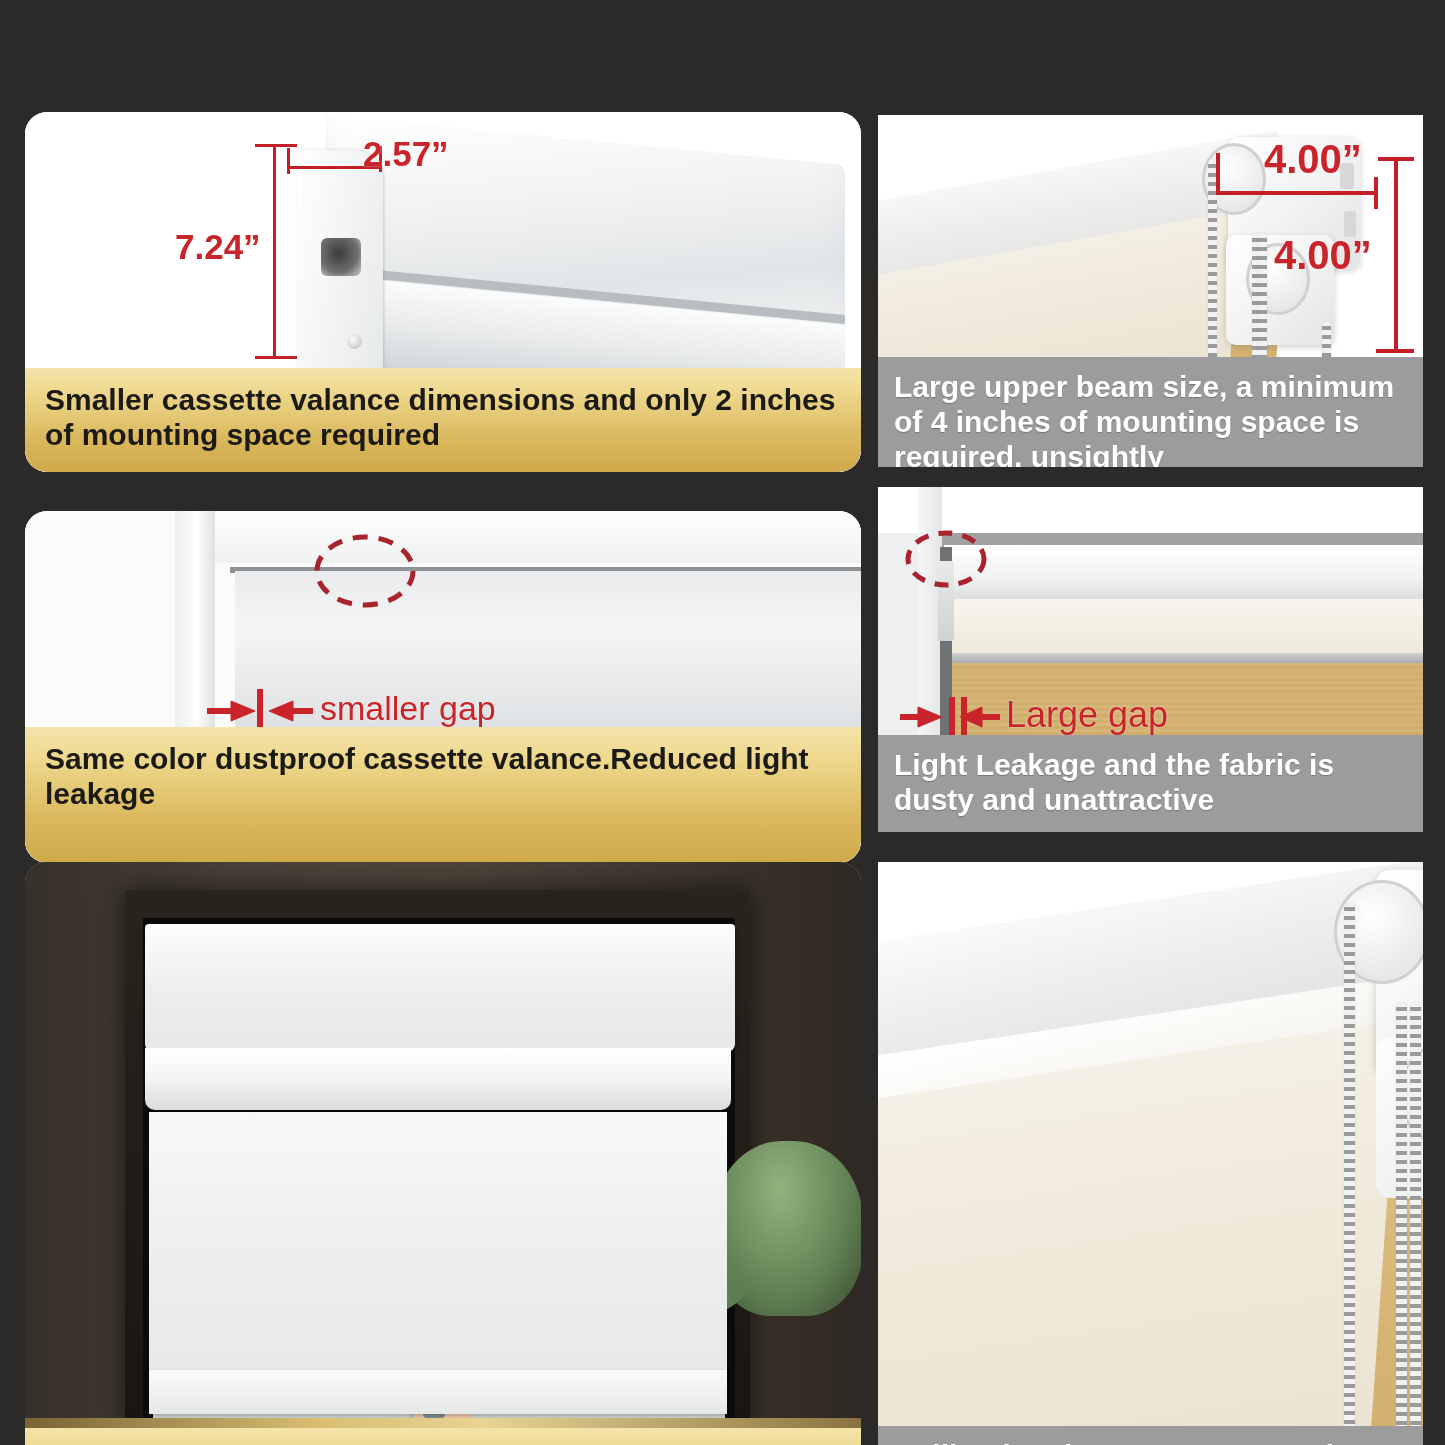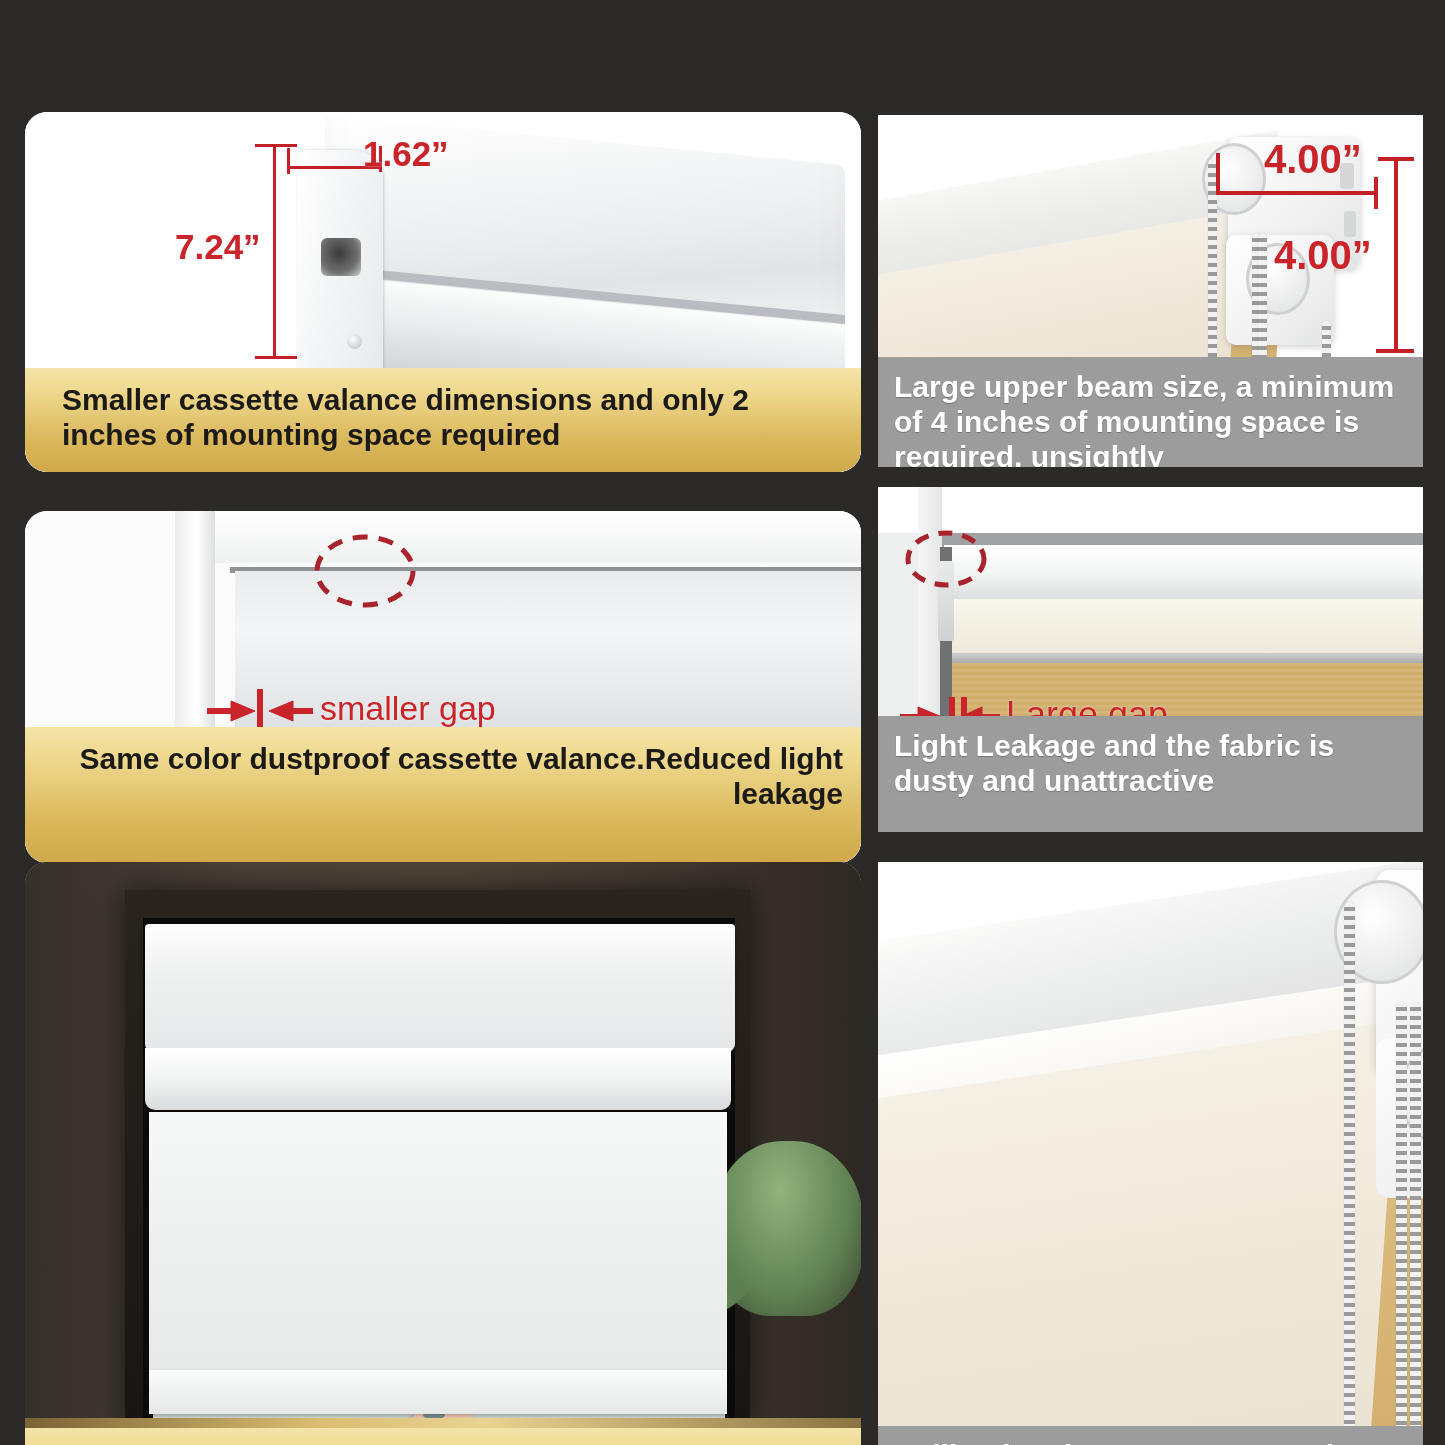--- a/index.html
+++ b/index.html
@@ -32,39 +32,39 @@
   .c-r2r{left:878px; top:375px; width:545px; height:345px;}
   .c-r3l{left:25px;  top:750px; width:836px; height:672px;}
   .c-r3r{left:878px; top:750px; width:545px; height:665px;}
 
   .photo{position:absolute;left:0;top:0;right:0;bottom:0;}
 
   
   .cap{
     position:absolute;left:0;right:0;bottom:0;
     box-sizing:border-box;
-    padding:14px 18px 16px 37px;
+    padding:14px 18px 16px 20px;
     font-weight:bold;line-height:1.17;
   }
   .cap.gold{
     background:linear-gradient(180deg,#f3e4a9 0%, #efd98f 22%, #d9b75a 70%, #cfa94a 100%);
     color:#1b1a17;
     border-bottom-left-radius:22px;border-bottom-right-radius:22px;
     font-size:30px;
   }
   .cap.grey{
     background:#9c9c9c;color:#ffffff;font-size:30px;
     text-shadow:0 1px 1px rgba(0,0,0,.25);
     padding:12px 26px 14px 16px;
   }
   .c-r1l .cap.gold{height:104px;}
-  .c-r2l .cap.gold{height:136px;text-align:right;}
+  .c-r2l .cap.gold{height:136px;}
   .c-r3l .cap.gold{height:106px;}
   .c-r1r .cap.grey{height:110px;}
-  .c-r2r .cap.grey{height:116px;}
+  .c-r2r .cap.grey{height:97px;}
   .c-r3r .cap.grey{height:101px;}
 
   
   .wht{background:#ffffff;}
 
   
   .valance-body{
     position:absolute;left:300px;top:28px;width:520px;height:255px;
     background:linear-gradient(170deg,#ffffff 0%,#f2f3f4 28%,#e2e5e7 55%,#eef0f1 72%,#d9dcdf 100%);
     transform:skewY(5.5deg);
@@ -243,21 +243,21 @@
         <div class="vknob"></div>
 
         <div class="dim" style="left:248px;top:32px;width:3px;height:215px;"></div>
         <div class="dim" style="left:230px;top:32px;width:42px;height:3px;"></div>
         <div class="dim" style="left:230px;top:244px;width:42px;height:3px;"></div>
         <div class="dimlbl" style="left:150px;top:115px;font-size:35px;">7.24”</div>
 
         <div class="dim" style="left:262px;top:54px;width:95px;height:3px;"></div>
         <div class="dim" style="left:262px;top:36px;width:3px;height:26px;"></div>
         <div class="dim" style="left:354px;top:34px;width:3px;height:26px;"></div>
-        <div class="dimlbl" style="left:338px;top:22px;font-size:35px;">1.62”</div>
+        <div class="dimlbl" style="left:338px;top:22px;font-size:35px;">2.57”</div>
       </div>
       <div class="cap gold">Smaller cassette valance dimensions and only 2 inches of mounting space required</div>
     </div>
 
     <div class="card right c-r1r">
       <div class="photo wht">
         <div class="rs-fab-top" style="left:-20px;top:52px;width:420px;height:120px;transform:skewY(-10deg);"></div>
         <div class="rs-fab-front" style="left:-20px;top:128px;width:400px;height:200px;transform:skewY(-10deg);"></div>
         <div class="rs-back" style="left:352px;top:158px;width:46px;height:180px;transform:skewX(-4deg);"></div>
         <div class="bracket" style="left:350px;top:22px;width:132px;height:132px;"></div>

